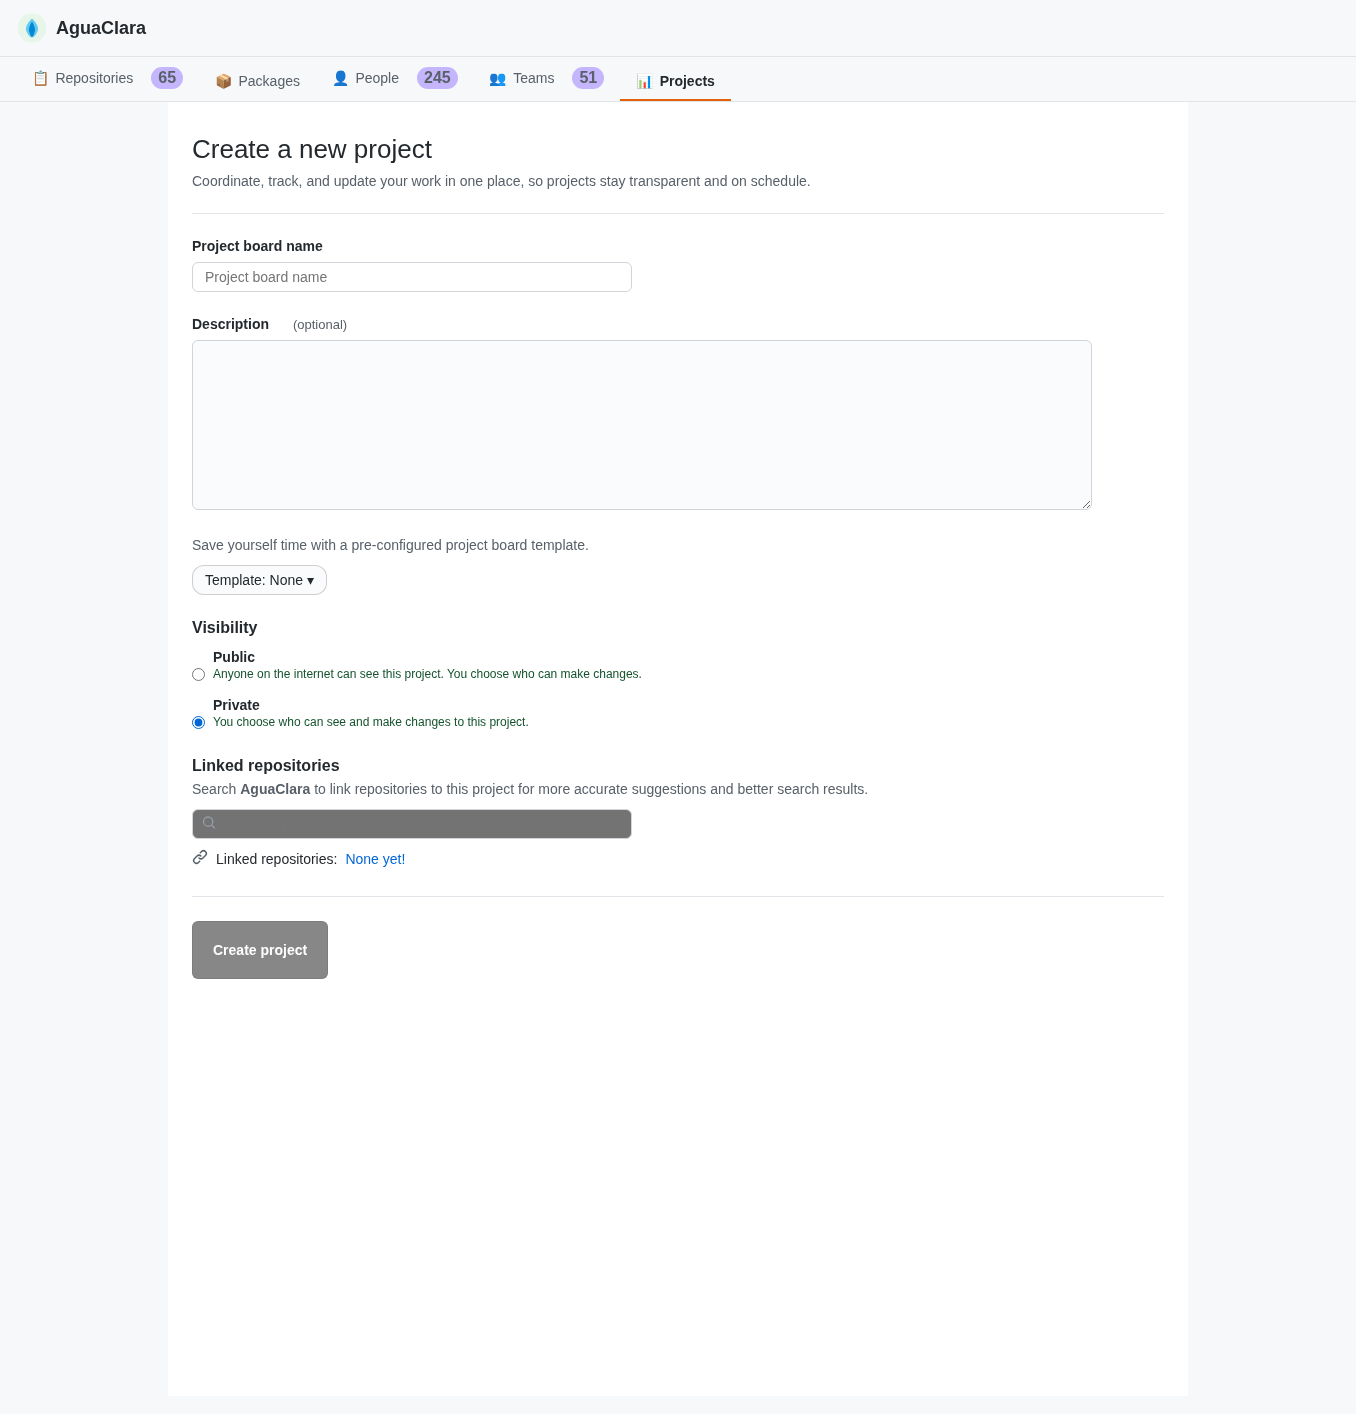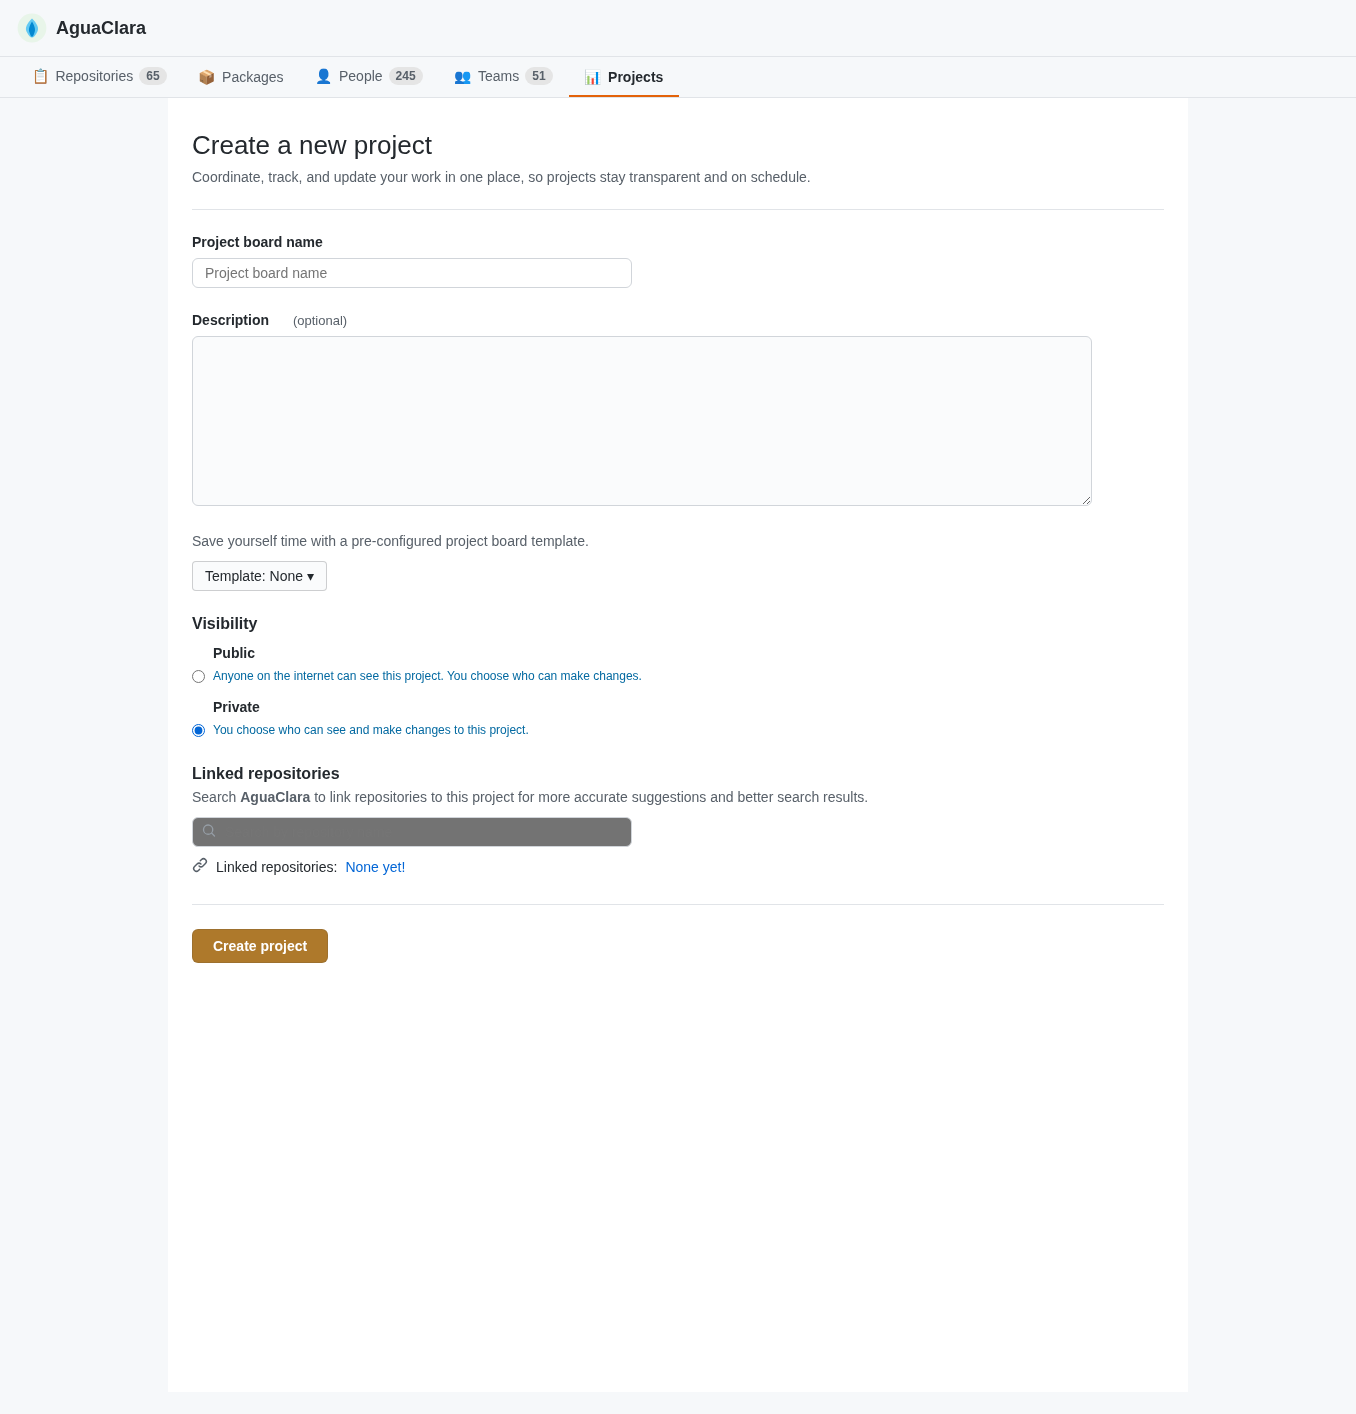--- a/index.html
+++ b/index.html
@@ -46,26 +46,27 @@
       border-bottom: 2px solid transparent;
       text-decoration: none;
       white-space: nowrap;
     }
     .nav-tab.active {
       color: #24292e;
       border-bottom: 2px solid #e36209;
       font-weight: 600;
     }
     .nav-tab .badge {
-      background: #e5e5e5;
+      background: #c4b5fd;
       color: #586069;
       border-radius: 20px;
       padding: 2px 7px;
-      font-size: 12px;
-      font-weight: 600;
+      font-size: 16px;
+      font-weight: 600;
+      margin-left: 12px;
     }
     .main-content {
       max-width: 1020px;
       margin: 0 auto;
       padding: 32px 24px;
       background: #fff;
       min-height: calc(1414px - 120px);
     }
     .page-title {
       font-size: 26px;
@@ -137,21 +138,21 @@
     }
     .template-btn {
       display: inline-flex;
       align-items: center;
       gap: 4px;
       padding: 6px 12px;
       font-size: 14px;
       color: #24292e;
       background: #fafbfc;
       border: 1px solid rgba(27,31,35,0.2);
-      border-radius: 4px;
+      border-radius: 12px;
       cursor: pointer;
       font-weight: 500;
     }
     .visibility-section {
       margin-bottom: 28px;
     }
     .radio-group {
       display: flex;
       flex-direction: column;
       gap: 16px;
@@ -167,22 +168,22 @@
       margin-top: 2px;
       cursor: pointer;
       accent-color: #0366d6;
     }
     .radio-label-bold {
       font-weight: 600;
       font-size: 14px;
     }
     .radio-desc {
       font-size: 12px;
-      color: #0369a1;
-      margin-top: 8px;
+      color: #14532d;
+      margin-top: 2px;
     }
     .linked-repo-section {
       margin-bottom: 28px;
     }
     .search-input-wrapper {
       position: relative;
       max-width: 440px;
     }
     .search-input-icon {
       position: absolute;
@@ -212,25 +213,25 @@
     }
     .linked-repos-info .none-yet {
       color: #0366d6;
     }
     .bottom-divider {
       border: none;
       border-top: 1px solid #e1e4e8;
       margin: 24px 0;
     }
     .create-btn {
-      padding: 8px 20px;
+      padding: 20px 20px;
       font-size: 14px;
       font-weight: 600;
       color: #fff;
-      background: #a16207;
+      background: #737373;
       border: 1px solid rgba(27,31,35,0.15);
       border-radius: 6px;
       cursor: not-allowed;
       opacity: 0.85;
     }
   </style>
 </head>
 <body>
 
 <div class="header">

